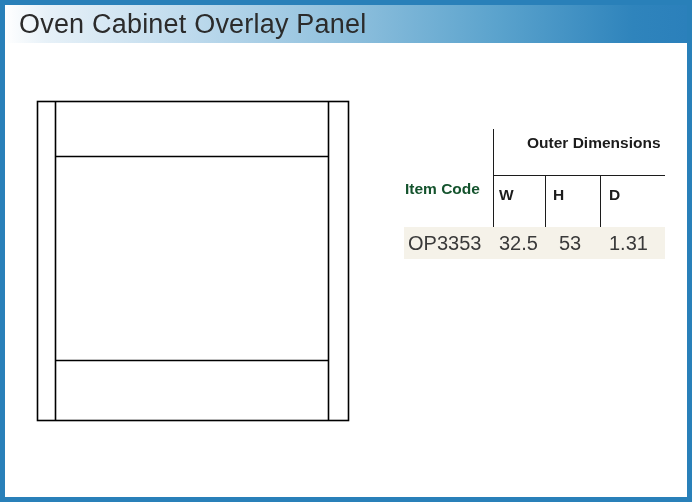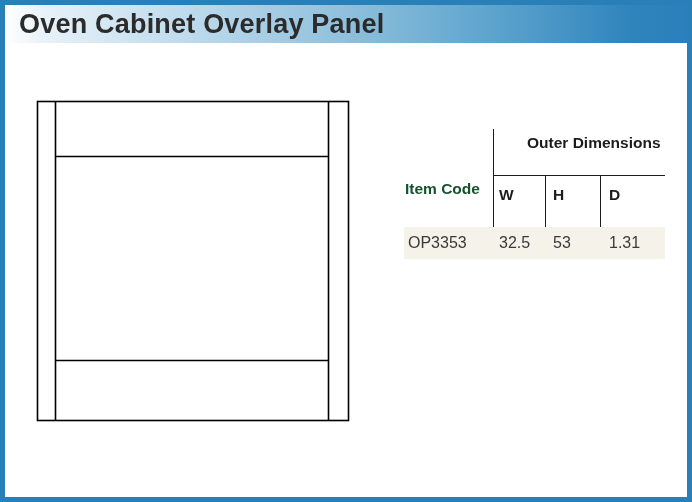--- a/index.html
+++ b/index.html
@@ -38,21 +38,21 @@
                 #2f84bc 92%,
                 #2b80bb 100%);
   }
   #header-title {
     position: absolute;
     left: 14px;
     top: 2px;
     font-size: 27px;
     line-height: 34px;
     color: #2b2b2b;
-    font-weight: 700;
+    font-weight: 400;
     letter-spacing: 0.2px;
     white-space: nowrap;
   }
 
   
   #drawing-area {
     position: absolute;
     left: 0;
     top: 38px;
     width: 682px;
@@ -110,28 +110,28 @@
     position: absolute;
     left: 9px;
     top: 104px;
     width: 261px;
     height: 32px;
     background: #f5f2e9;
   }
   .cell {
     position: absolute;
     top: 110px;
-    font-size: 16px;
+    font-size: 20px;
     color: #3a3a3a;
     line-height: 20px;
     font-weight: 400;
   }
   .cell.item { left: 13px; }
   .cell.w { left: 104px; }
-  .cell.h { left: 158px; text-align: right; }
+  .cell.h { left: 164px; text-align: right; }
   .cell.d { left: 214px; }
 
   
   .rule {
     position: absolute;
     background: #1c1c1c;
   }
   .rule.v-outer {     
     left: 98px; top: 6px; width: 1.4px; height: 130px;
   }

